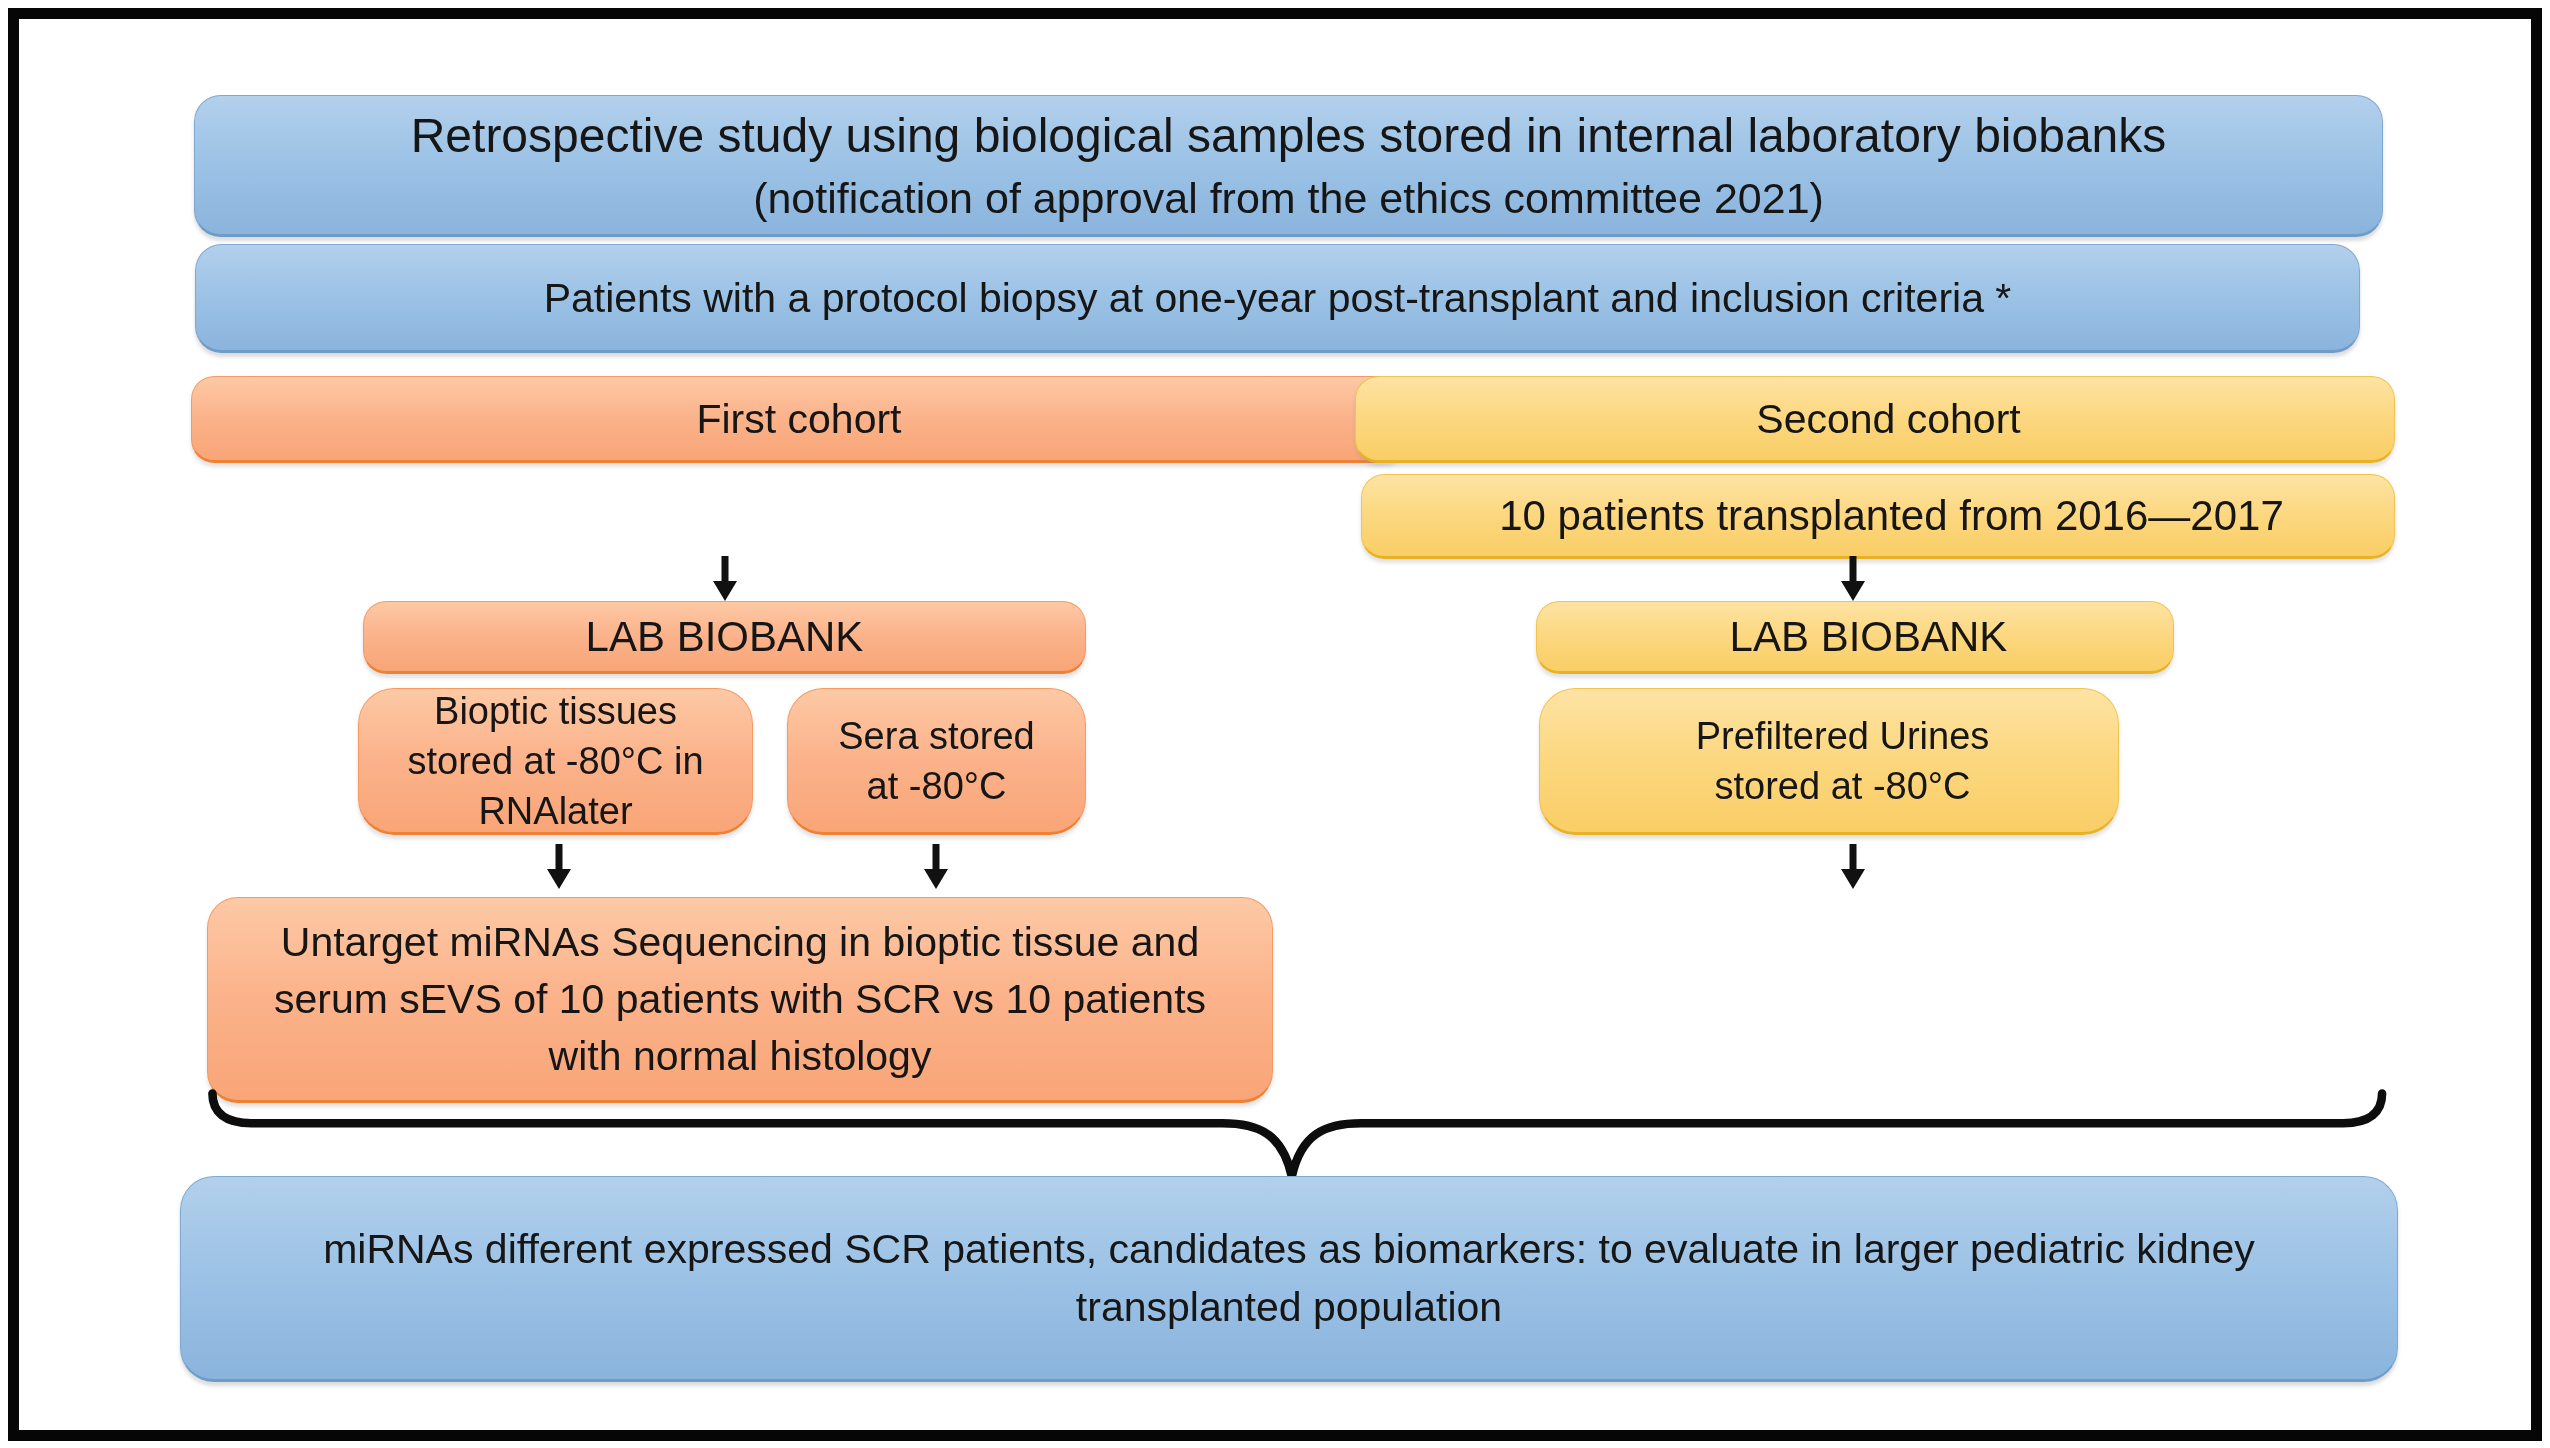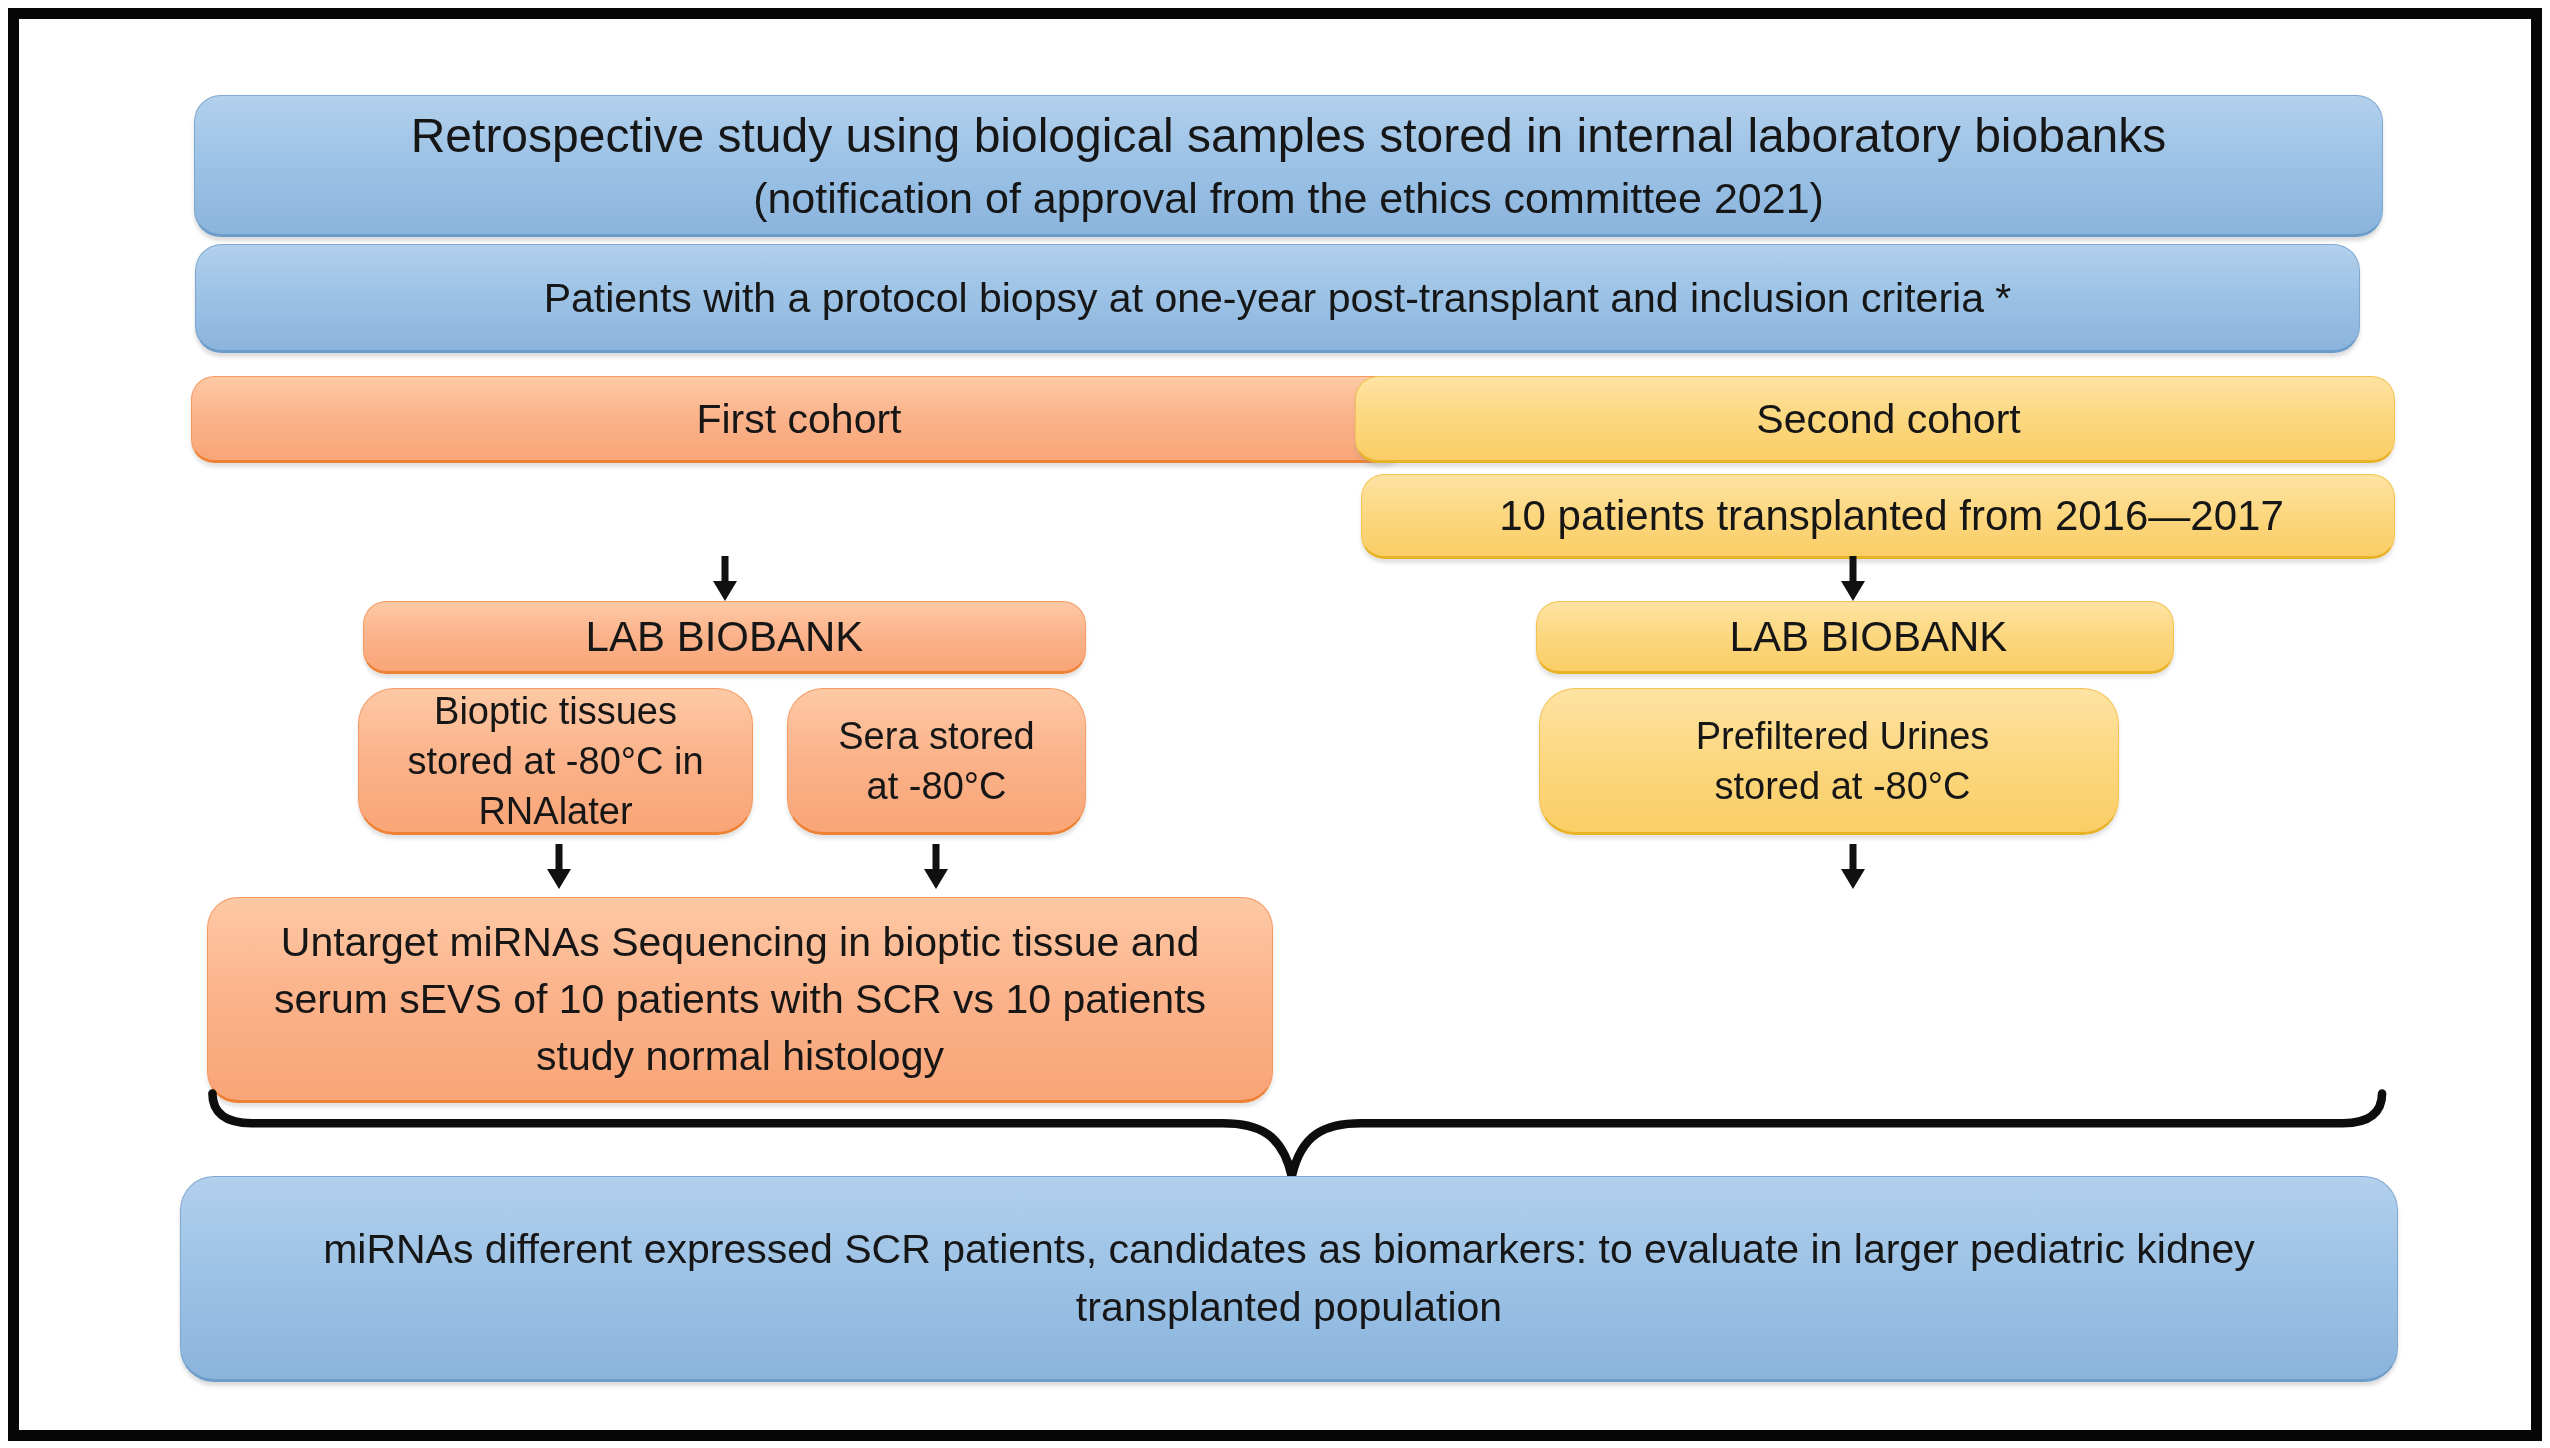--- a/index.html
+++ b/index.html
@@ -128,21 +128,21 @@
     <div class="head"></div>
   </div>
   <div class="arrow" style="left:1840px;top:844px;height:45px;">
     <div class="stem"></div>
     <div class="head"></div>
   </div>
 
   <div class="box orange" style="left:207px;top:897px;width:1066px;height:206px;border-radius:31px;">
     <div class="seqtext">Untarget miRNAs Sequencing in bioptic tissue and</div>
     <div class="seqtext">serum sEVS of 10 patients with SCR vs 10 patients</div>
-    <div class="seqtext">study normal histology</div>
+    <div class="seqtext">with normal histology</div>
   </div>
 
   <svg class="brace" width="2550" height="1449" viewBox="0 0 3265 1855">
     <path d="M 272 1400
              C 272 1424, 288 1438, 322 1438
              L 1565 1438
              C 1612 1438, 1642 1452, 1654 1506
              C 1666 1452, 1696 1438, 1743 1438
              L 3000 1438
              C 3034 1438, 3050 1424, 3050 1400" fill="none" stroke="#0d0d0d" stroke-width="11" stroke-linecap="round"></path>

